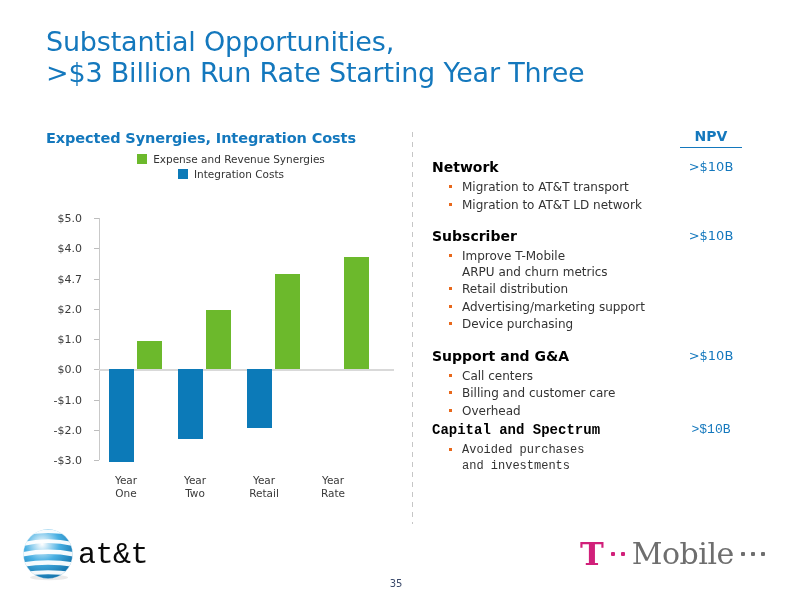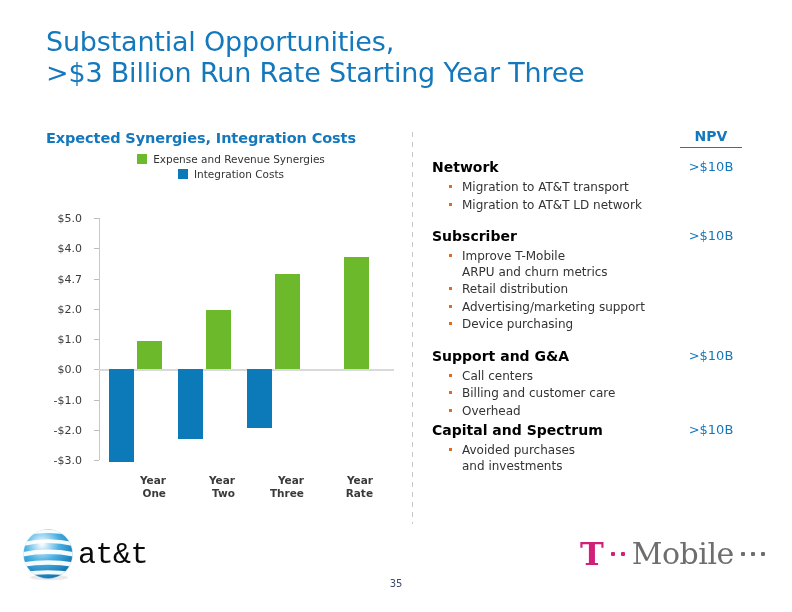--- a/index.html
+++ b/index.html
@@ -44,22 +44,22 @@
   .ytickmark{position:absolute;left:-5px;width:5px;height:1px;background:#bdbdbd;}
   #yaxis-line{position:absolute;left:0;top:0;bottom:0;width:1px;background:#c9c9c9;}
   #zero-line{position:absolute;left:0;right:-8px;height:1.5px;background:#d9d9d9;}
 
   .bargroup{position:absolute;top:0;bottom:0;}
   .bar{position:absolute;width:25px;}
   .bar.neg{left:6px;}
   .bar.pos{left:34px;}
 
   .xlabel{
-    position:absolute;text-align:right;width:80px;
-    font-size:10.5px;color:#3a3a3a;line-height:13px;font-weight:bold;
+    position:absolute;text-align:center;width:80px;
+    font-size:10.5px;color:#3a3a3a;line-height:13px;
   }
   .xlabel span{display:block;}
 
   
   #divider{
     position:absolute;left:412px;top:132px;width:1px;height:392px;
     background:repeating-linear-gradient(to bottom,#c6c6c6 0px,#c6c6c6 5px,transparent 5px,transparent 10px);
   }
 
   
@@ -187,21 +187,21 @@
           <div class="xlabel" style="left: 40px; top: 264px;">
             <span>Year</span>
             <span>One</span>
           </div>
           <div class="xlabel" style="left: 109px; top: 264px;">
             <span>Year</span>
             <span>Two</span>
           </div>
           <div class="xlabel" style="left: 178px; top: 264px;">
             <span>Year</span>
-            <span>Three</span>
+            <span>Retail</span>
           </div>
           <div class="xlabel" style="left: 247px; top: 264px;">
             <span>Year</span>
             <span>Rate</span>
           </div>
         </div>
     </div>
   </div>
 
   <div id="divider"></div>
@@ -235,21 +235,21 @@
           <div class="section-head">
             <div class="section-title">Support and G&amp;A</div>
             <div class="section-npv">&gt;$10B</div>
           </div>
           <ul class="bullets">
             <li><span class="dot"></span>Call centers</li>
             <li><span class="dot"></span>Billing and customer care</li>
             <li><span class="dot"></span>Overhead</li>
           </ul>
         </div>
-        <div class="section" style="">
+        <div class="section" style=" font-family: Liberation Mono, monospace;">
           <div class="section-head">
             <div class="section-title">Capital and Spectrum</div>
             <div class="section-npv">&gt;$10B</div>
           </div>
           <ul class="bullets">
             <li><span class="dot"></span>Avoided purchases<span class="l2">and investments</span></li>
           </ul>
         </div>
       </div>
   </div>

